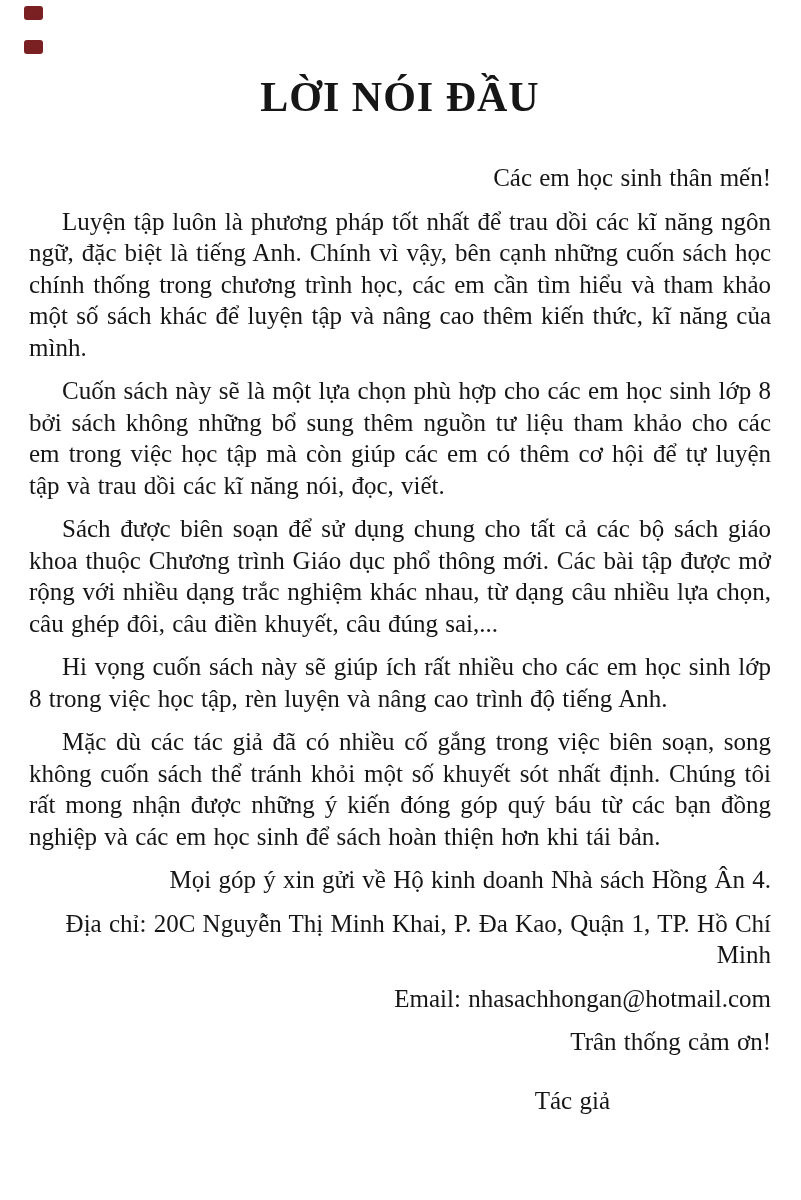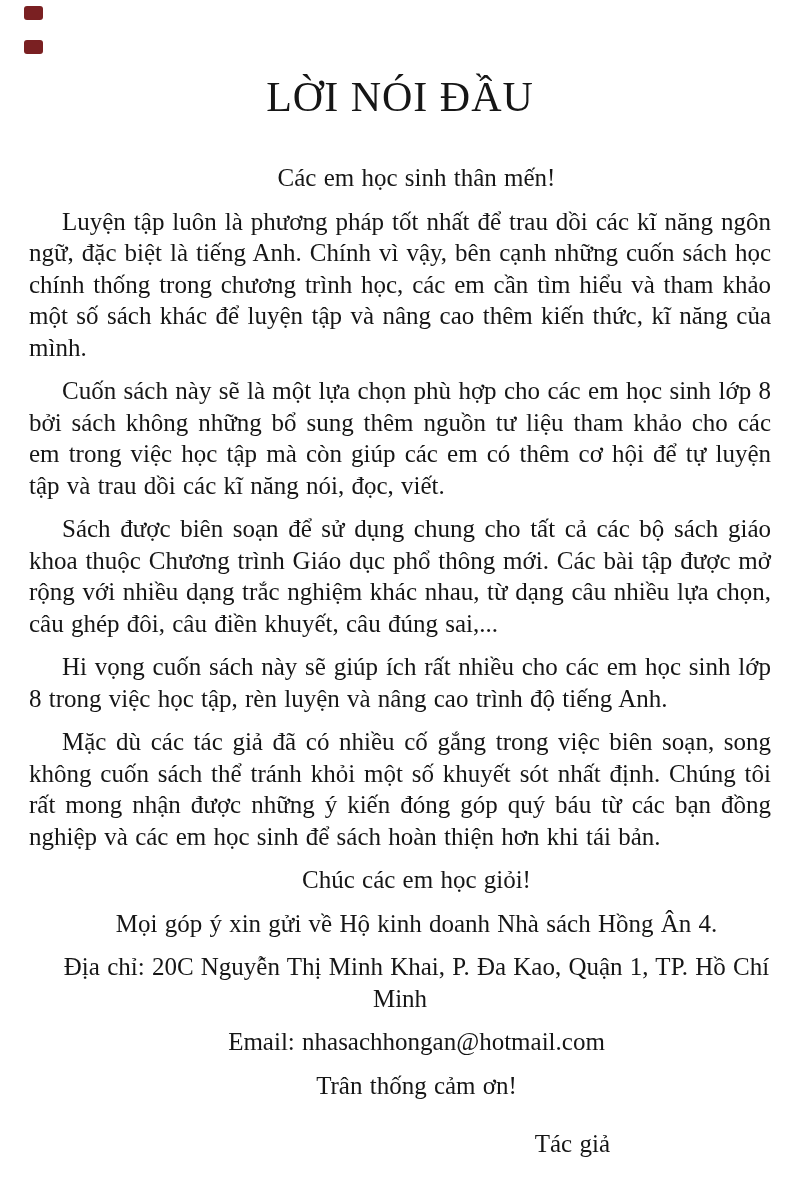--- a/index.html
+++ b/index.html
@@ -36,34 +36,34 @@
     position: absolute;
     left: 29px;
     top: 0;
     width: 742px;
   }
   h1.page-title {
     margin: 72px 0 40px 0;
     text-align: center;
     font-size: 42px;
     line-height: 50px;
-    font-weight: normal;
+    font-weight: bold;
     letter-spacing: 1px;
     white-space: nowrap;
   }
   p {
     margin: 12px 0 0 0;
     font-size: 25px;
     line-height: 31.5px;
     text-align: justify;
     text-indent: 33px;
     word-spacing: 1px;
   }
   p.single {
-    text-align: center;
+    text-align: right;
   }
   p.signature {
     text-align: right;
     padding-right: 161px;
     text-indent: 0;
     margin-top: 27px;
   }
 </style>
 </head>
 <body>
@@ -82,21 +82,20 @@
     <p>Luyện tập luôn là phương pháp tốt nhất để trau dồi các kĩ năng ngôn ngữ, đặc biệt là tiếng Anh. Chính vì vậy, bên cạnh những cuốn sách học chính thống trong chương trình học, các em cần tìm hiểu và tham khảo một số sách khác để luyện tập và nâng cao thêm kiến thức, kĩ năng của mình.</p>
 
     <p>Cuốn sách này sẽ là một lựa chọn phù hợp cho các em học sinh lớp 8 bởi sách không những bổ sung thêm nguồn tư liệu tham khảo cho các em trong việc học tập mà còn giúp các em có thêm cơ hội để tự luyện tập và trau dồi các kĩ năng nói, đọc, viết.</p>
 
     <p>Sách được biên soạn để sử dụng chung cho tất cả các bộ sách giáo khoa thuộc Chương trình Giáo dục phổ thông mới. Các bài tập được mở rộng với nhiều dạng trắc nghiệm khác nhau, từ dạng câu nhiều lựa chọn, câu ghép đôi, câu điền khuyết, câu đúng sai,...</p>
 
     <p>Hi vọng cuốn sách này sẽ giúp ích rất nhiều cho các em học sinh lớp 8 trong việc học tập, rèn luyện và nâng cao trình độ tiếng Anh.</p>
 
     <p>Mặc dù các tác giả đã có nhiều cố gắng trong việc biên soạn, song không cuốn sách thể tránh khỏi một số khuyết sót nhất định. Chúng tôi rất mong nhận được những ý kiến đóng góp quý báu từ các bạn đồng nghiệp và các em học sinh để sách hoàn thiện hơn khi tái bản.</p>
 
-    <p class="single">Chúc các em học giỏi!</p>
 
     <p class="single">Mọi góp ý xin gửi về Hộ kinh doanh Nhà sách Hồng Ân 4.</p>
 
     <p class="single">Địa chỉ: 20C Nguyễn Thị Minh Khai, P. Đa Kao, Quận 1, TP. Hồ Chí Minh</p>
 
     <p class="single">Email: nhasachhongan@hotmail.com</p>
 
     <p class="single">Trân thống cảm ơn!</p>
 
     <p class="signature">Tác giả</p>

